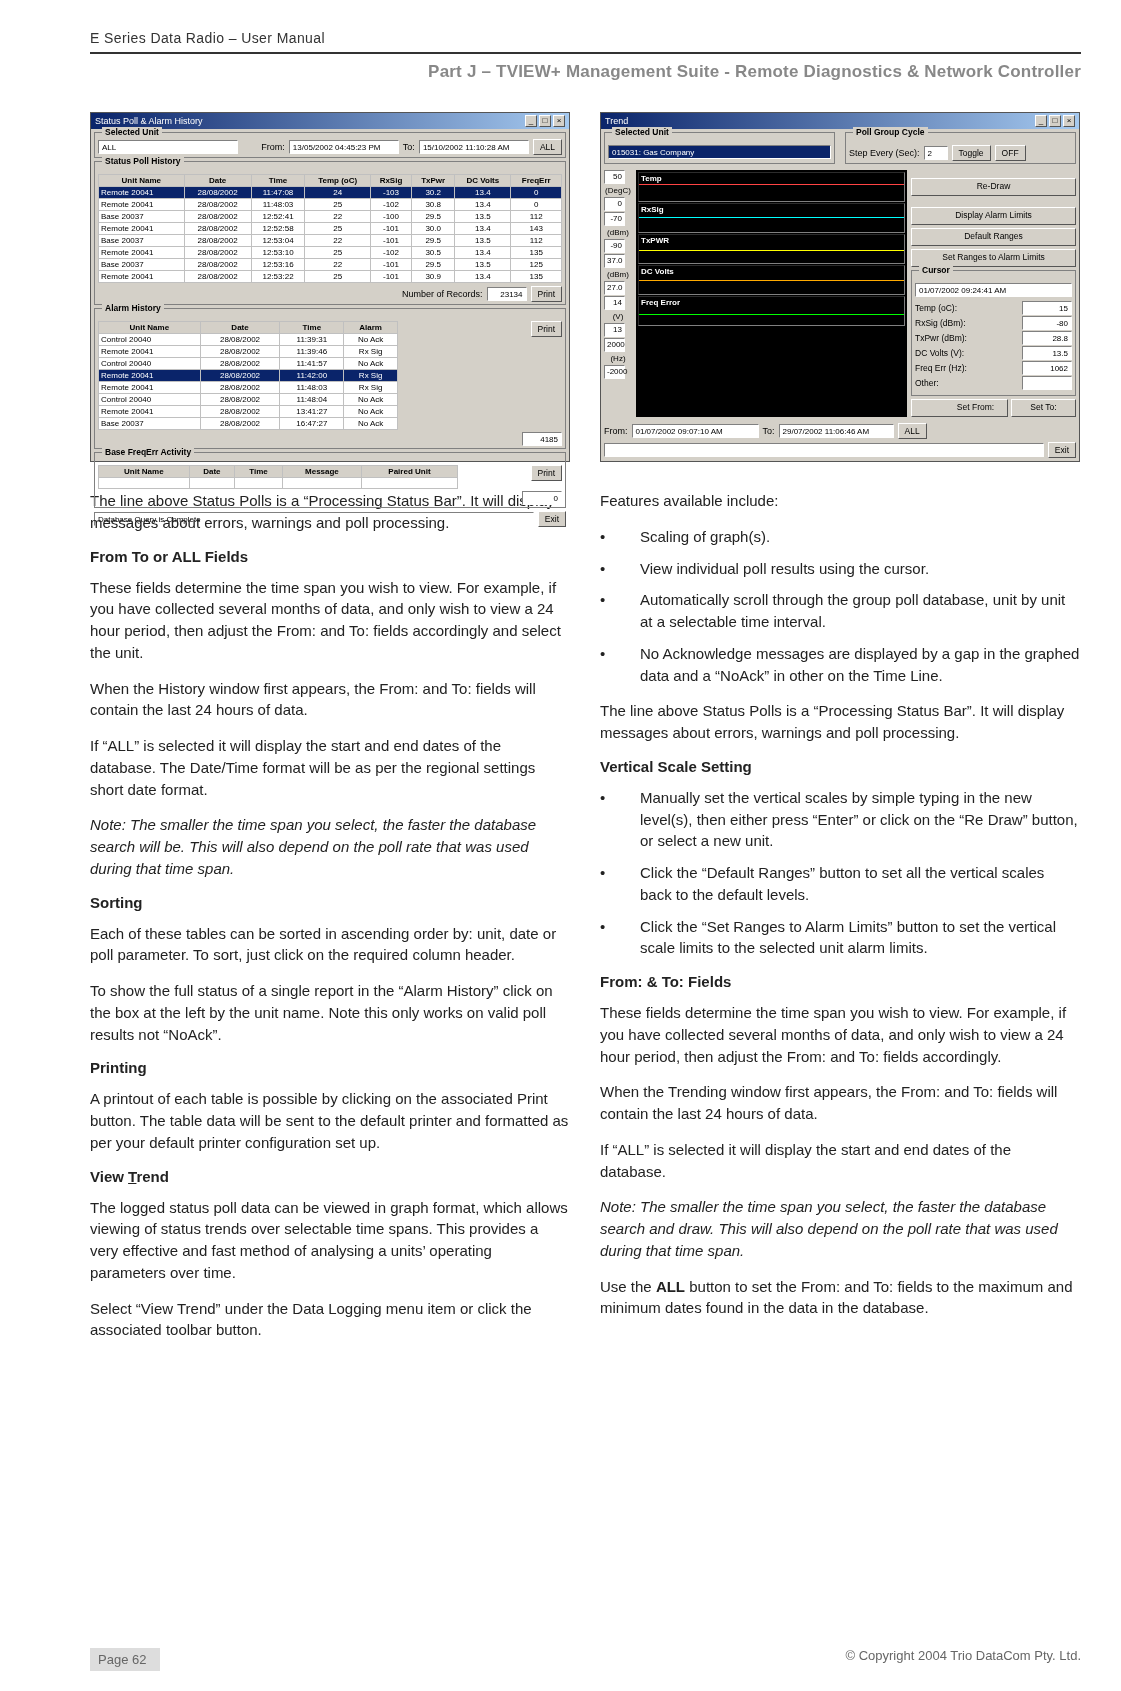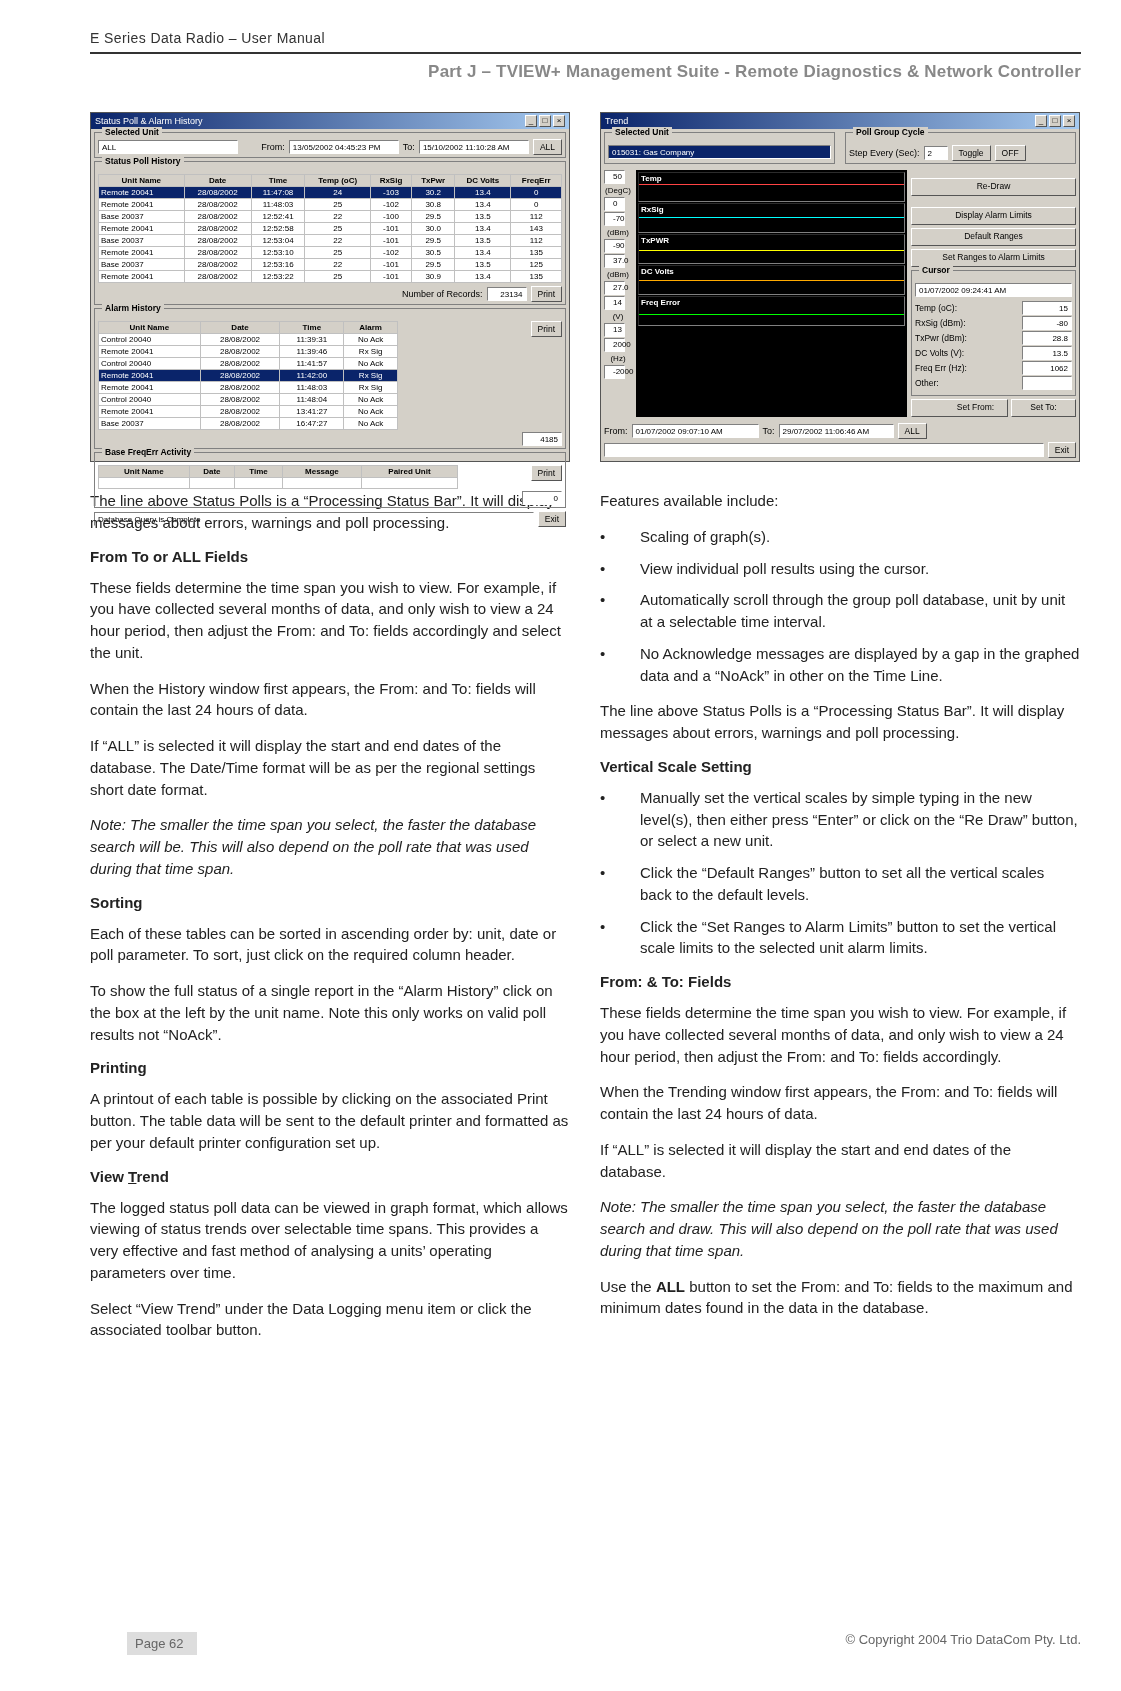--- a/index.html
+++ b/index.html
@@ -81,21 +81,21 @@
     border: 1px solid #fff;
     border-right-color: #555; border-bottom-color: #555;
     font-size: 8.5px; padding: 1px 6px; height: 16px; line-height: 13px;
   }
   .selected-row td { background: #0A246A !important; color: #fff; }
   
   .trend-body { display: flex; gap: 4px; padding: 3px; }
   .trend-graphs { flex: 1; background: #000; padding: 2px; }
   .trend-side { width: 165px; display: flex; flex-direction: column; gap: 3px; }
   .trend-inputs { width: 28px; display:flex; flex-direction:column; gap:1px; }
-  .trend-inputs .field { width: 21px; font-size:8px; text-align:right; padding:0 8px; }
+  .trend-inputs .field { width: 21px; font-size:8px; text-align:right; padding:0 2px; }
   .trend-inputs .unitlabel { font-size:8px; color:#000; text-align:center; height:11px; line-height:11px; background:transparent; border:none;}
   .trend-chart {
     height: 30px; border: 1px inset #808080; position: relative; background: #000; margin-bottom:1px;
   }
   .trend-chart .label {
     position:absolute; top:1px; left:2px; color:#fff; font-size:8px; font-weight:bold; background:#000;
   }
   .wave { position:absolute; left:0; right:0; }
   .wave-red { top:40%; border-top:1px solid #f44; }
   .wave-yellow { top:55%; border-top:1px solid #ff0; }
@@ -110,25 +110,24 @@
   .body-text p.italic { font-style: italic; }
   .body-text h4 { font-weight: bold; font-size: 15px; margin-bottom: 12px; margin-top: 4px;}
   .body-text ul { list-style: none; margin-bottom: 14px; }
   .body-text li { display:flex; font-size:15px; line-height:1.45; margin-bottom:10px;}
   .body-text li .bullet { width: 40px; flex:none;}
   .body-text li .txt { flex:1; }
   .underline { text-decoration: underline; }
   
   .footer {
     position: absolute;
-    left: 90px; right: 40px; bottom: 36px;
+    left: 90px; right: 40px; bottom: 20px;
     display: flex; justify-content: space-between;
     font-size: 13px; color: #666;
     padding:0;
-    margin-left:37px;
   }
   .footer .pg {
     background: #ddd;
     padding: 4px 14px 4px 8px;
     display:inline-block;
   }
 </style>
 </head>
 <body>
 

